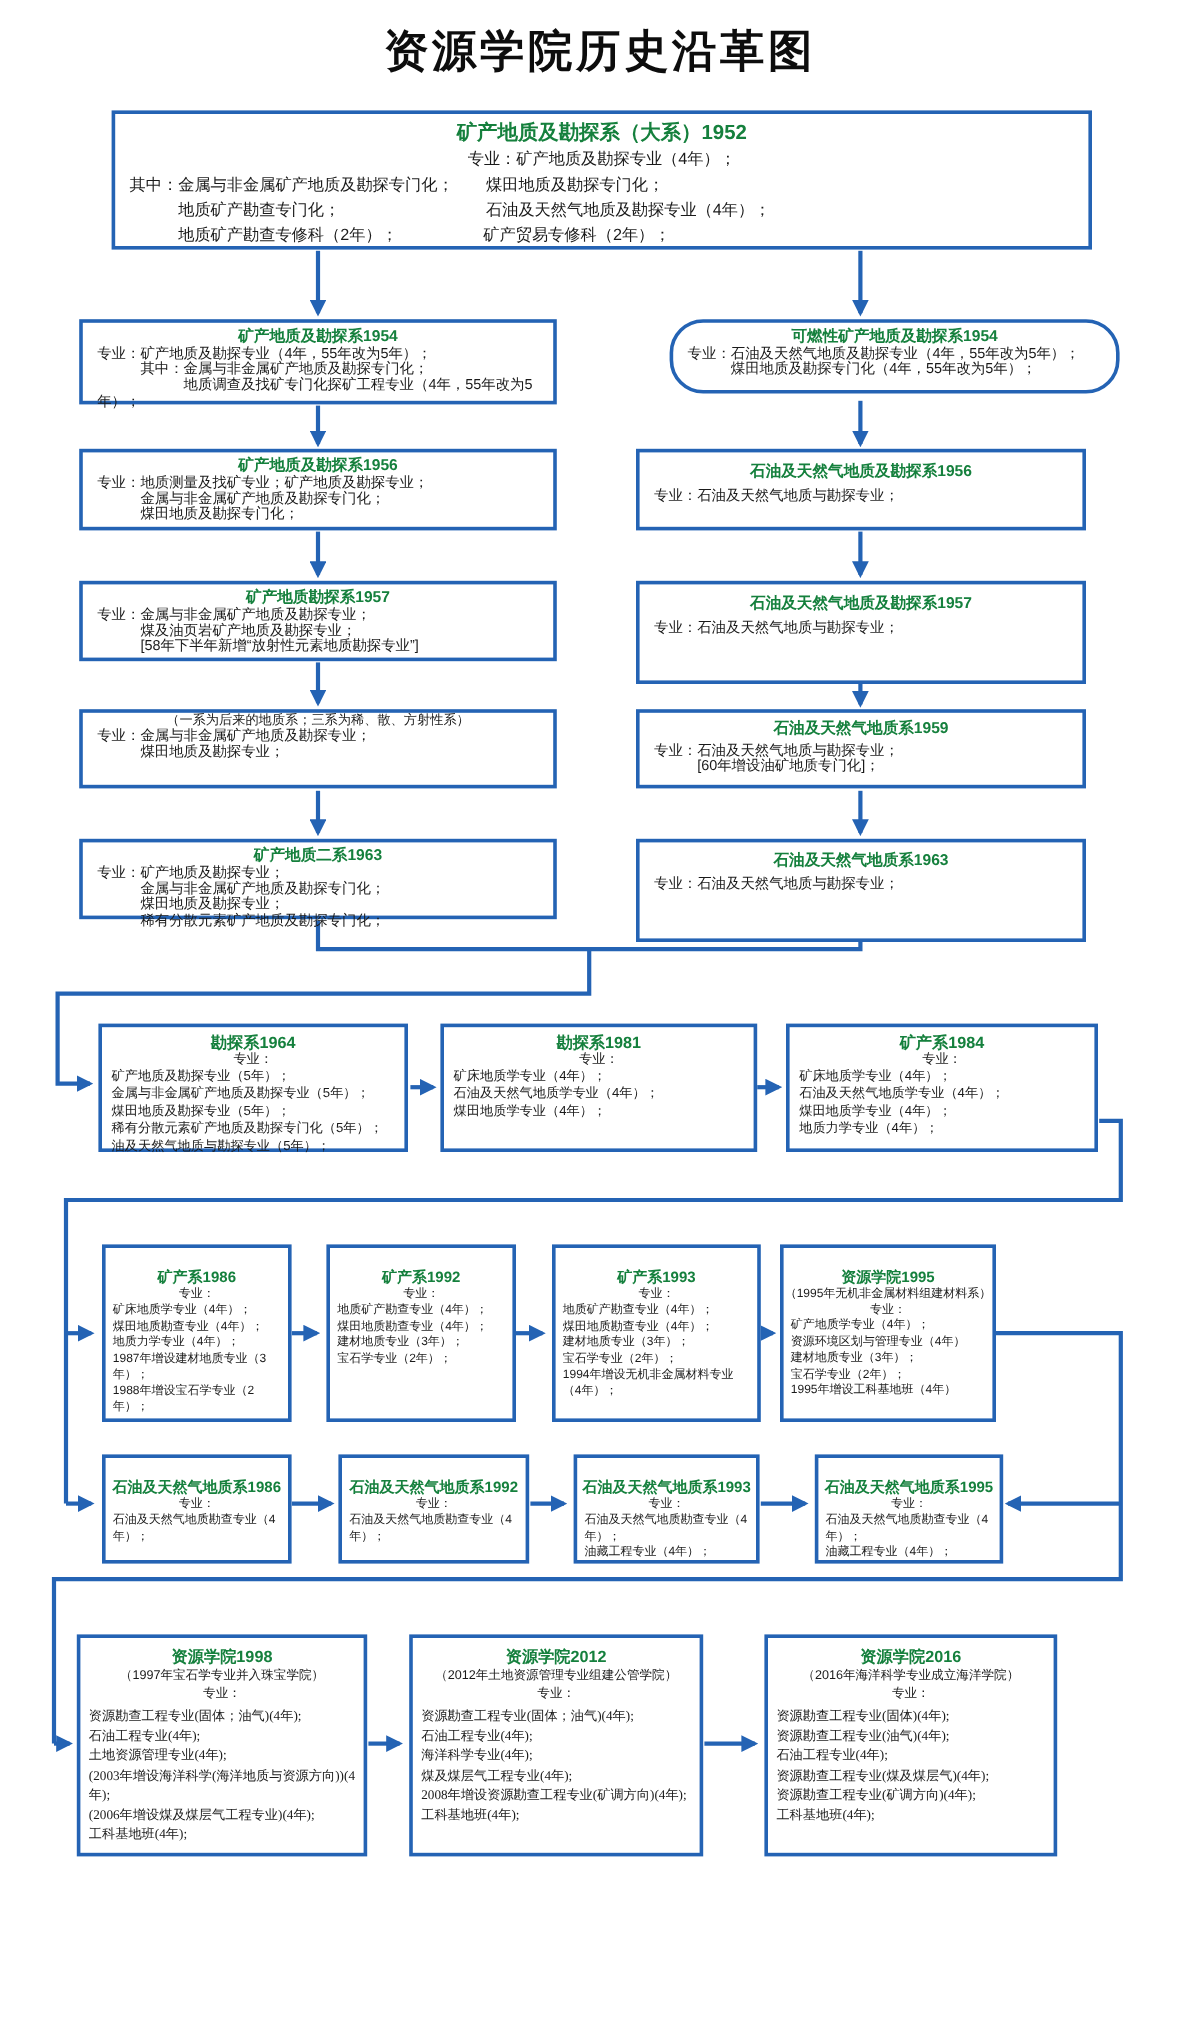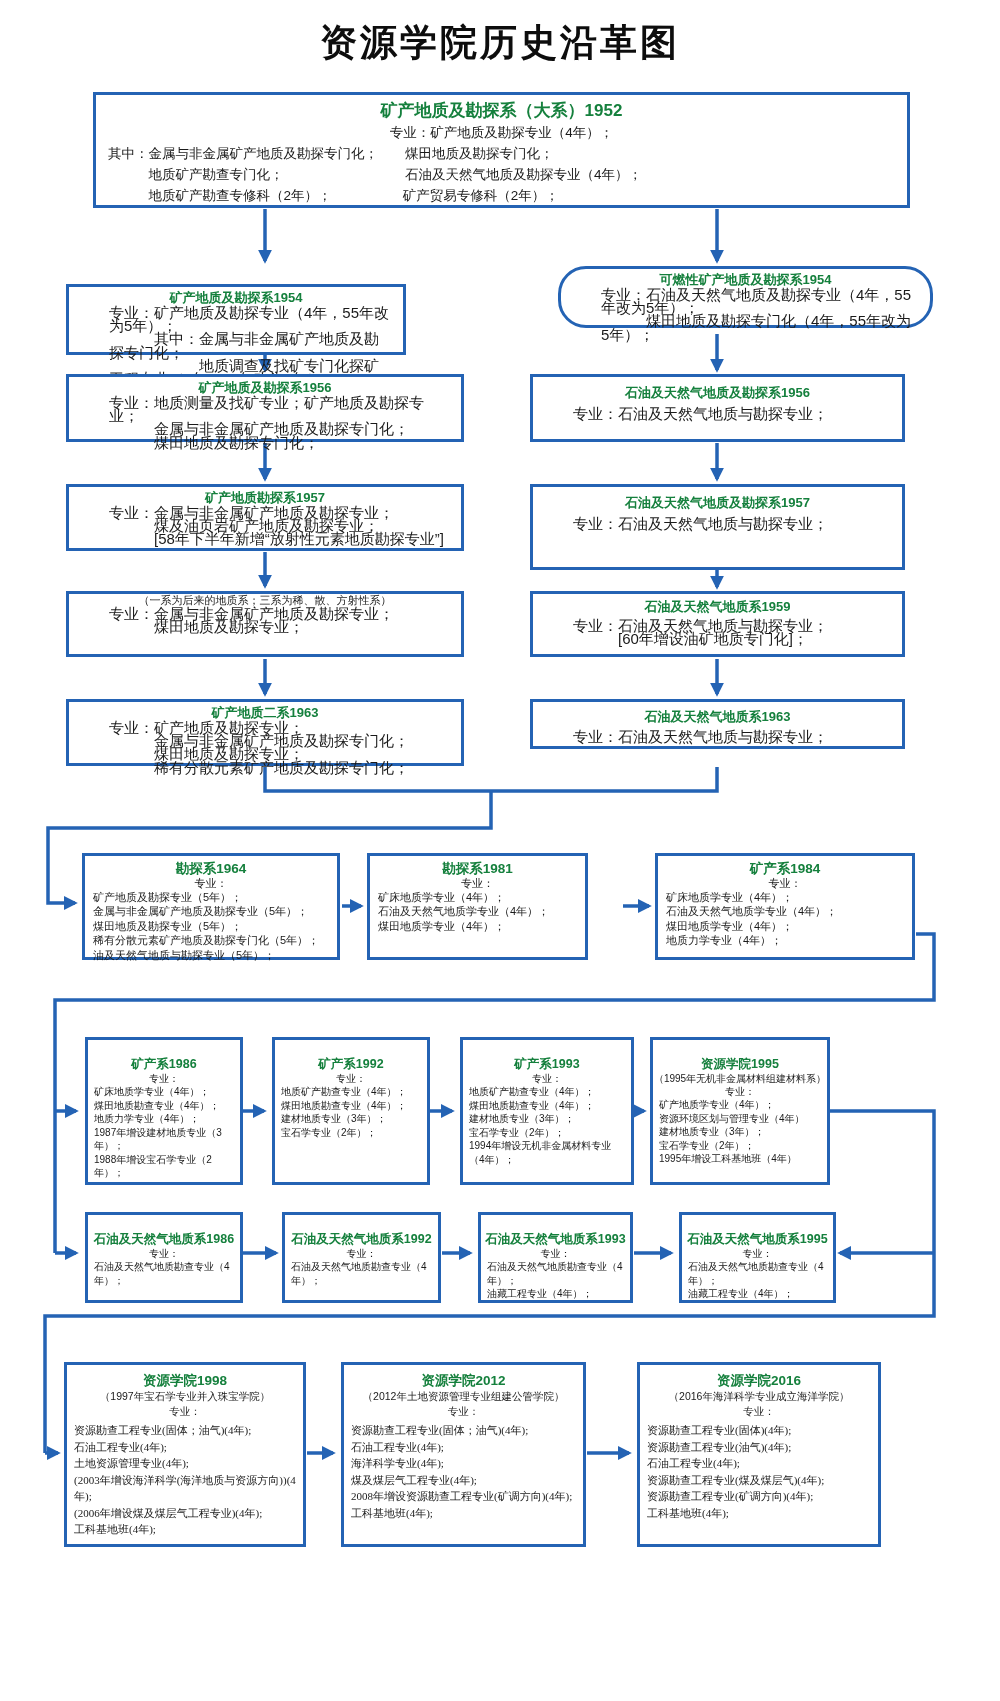--- a/index.html
+++ b/index.html
@@ -13,21 +13,21 @@
   .bt { font-weight:bold; text-align:center; color:#15803d; }
   .bn { text-align:center; white-space:pre-line; }
   .bb { white-space:pre-wrap; }
   
   .s0 .bt { font-size:17px; line-height:24px; padding-top:4px; }
   .s0 .bn { font-size:13.5px; line-height:20px; }
   .s0 .bb { font-size:13.5px; line-height:21px; padding:0 12px; }
   
   .s1 .bt { font-size:13px; line-height:16px; padding-top:3px; }
   .s1 .bn { font-size:11px; line-height:13px; }
-  .s1 .bb { font-size:15px; line-height:13.2px; padding:0 12px;margin-left:28px; }
+  .s1 .bb { font-size:12px; line-height:13.2px; padding:0 12px; }
   
   .s2 .bt { font-size:13.5px; line-height:17px; padding-top:4px; }
   .s2 .bn { font-size:11px; line-height:13px; }
   .s2 .bb { font-size:11px; line-height:14.4px; padding:0 8px; }
   
   .s3 .bt { font-size:12.5px; line-height:15px; padding-top:17px; }
   .s3 .bn { font-size:10px; line-height:13px; }
   .s3 .bb { font-size:10px; line-height:13.5px; padding:0 6px; }
   
   .s5 .bt { font-size:13.5px; line-height:17px; padding-top:7px; }
@@ -99,21 +99,21 @@
   </svg>
 
   <div class="box s0" style="left:93px; top:92px; width:817px; height:116px;">
     <div class="bt">矿产地质及勘探系（大系）1952</div>
     <div class="bn">专业：矿产地质及勘探专业（4年）；</div>
     <div class="bb">其中：金属与非金属矿产地质及勘探专门化；　　煤田地质及勘探专门化；
 　　　地质矿产勘查专门化；　　　　　　　　　石油及天然气地质及勘探专业（4年）；
 　　　地质矿产勘查专修科（2年）；　　　　　 矿产贸易专修科（2年）；</div>
   </div>
 
-  <div class="box s1" style="left:66px; top:284px; width:340px; height:71px;">
+  <div class="box s1" style="left:66px; top:266px; width:398px; height:71px;">
     <div class="bt">矿产地质及勘探系1954</div>
     <div class="bb">专业：矿产地质及勘探专业（4年，55年改为5年）；
 　　　其中：金属与非金属矿产地质及勘探专门化；
 　　　　　　地质调查及找矿专门化探矿工程专业（4年，55年改为5年）；</div>
   </div>
   <div class="box s1" style="left:558px; top:266px; width:375px; height:62px;border-radius:28px;">
     <div class="bt">可燃性矿产地质及勘探系1954</div>
     <div class="bb">专业：石油及天然气地质及勘探专业（4年，55年改为5年）；
 　　　煤田地质及勘探专门化（4年，55年改为5年）；</div>
   </div>
@@ -151,35 +151,35 @@
 　　　[60年增设油矿地质专门化]；</div>
   </div>
 
   <div class="box s1" style="left:66px; top:699px; width:398px; height:67px;">
     <div class="bt">矿产地质二系1963</div>
     <div class="bb">专业：矿产地质及勘探专业；
 　　　金属与非金属矿产地质及勘探专门化；
 　　　煤田地质及勘探专业；
 　　　稀有分散元素矿产地质及勘探专门化；</div>
   </div>
-  <div class="box s1" style="left:530px; top:699px; width:375px; height:50px;">
+  <div class="box s1" style="left:530px; top:699px; width:375px; height:86px;">
     <div class="bt" style="padding-top:7px;">石油及天然气地质系1963</div>
     <div class="bb" style="padding-top:5px;">专业：石油及天然气地质与勘探专业；</div>
   </div>
 
   <div class="box s2" style="left:82px; top:853px; width:258px; height:107px;">
     <div class="bt">勘探系1964</div>
     <div class="bn">专业：</div>
     <div class="bb">矿产地质及勘探专业（5年）；
 金属与非金属矿产地质及勘探专业（5年）；
 煤田地质及勘探专业（5年）；
 稀有分散元素矿产地质及勘探专门化（5年）；
 油及天然气地质与勘探专业（5年）；</div>
   </div>
-  <div class="box s2" style="left:367px; top:853px; width:221px; height:107px;">
+  <div class="box s2" style="left:367px; top:853px; width:264px; height:107px;">
     <div class="bt">勘探系1981</div>
     <div class="bn">专业：</div>
     <div class="bb">矿床地质学专业（4年）；
 石油及天然气地质学专业（4年）；
 煤田地质学专业（4年）；</div>
   </div>
   <div class="box s2" style="left:655px; top:853px; width:260px; height:107px;">
     <div class="bt">矿产系1984</div>
     <div class="bn">专业：</div>
     <div class="bb">矿床地质学专业（4年）；

